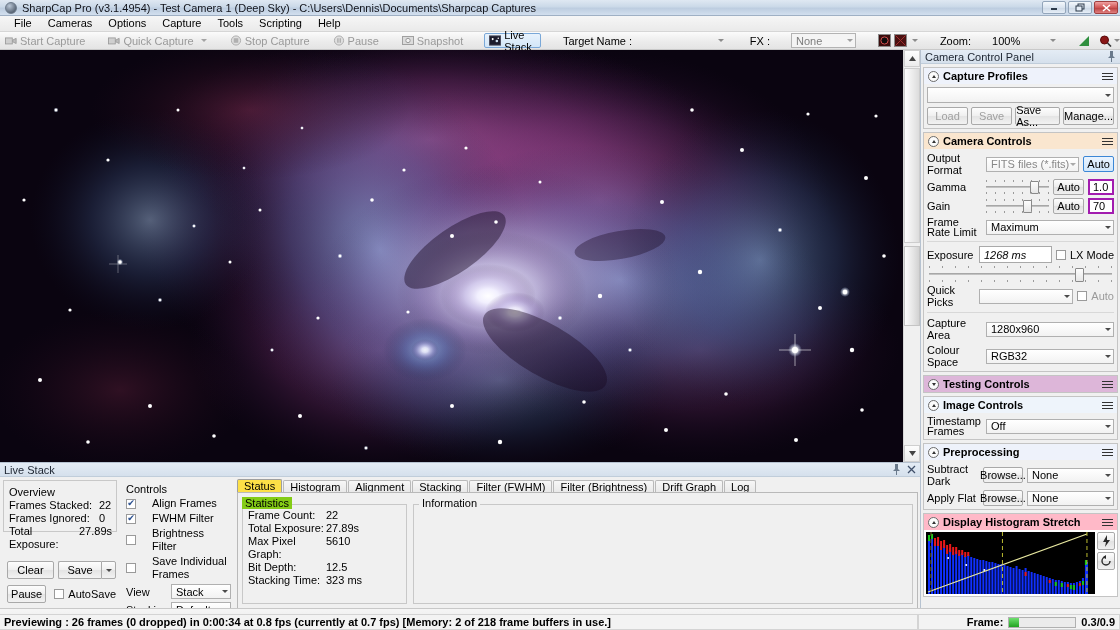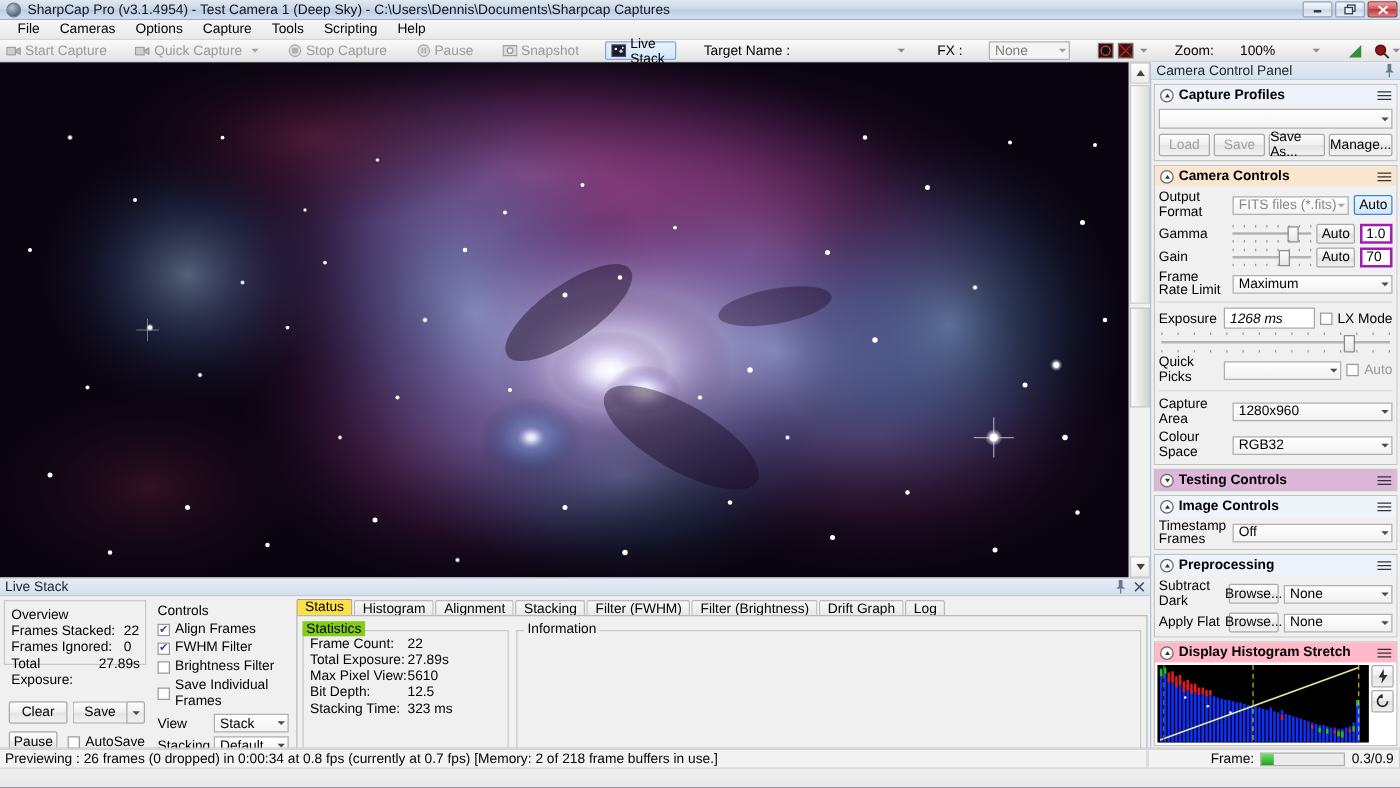--- a/index.html
+++ b/index.html
@@ -107,21 +107,21 @@
     background:linear-gradient(to bottom,#fdfdfd,#f0f0f0 48%,#e4e4e4 52%,#f2f2f2);
     font-size:11px; display:flex; align-items:center; justify-content:center;
     height:18px; cursor:default;
   }
   .split { display:flex; }
   .split .btn:first-child { border-top-right-radius:0;border-bottom-right-radius:0;border-right:none; }
   .split .btn:last-child { border-top-left-radius:0;border-bottom-left-radius:0; width:15px; }
   .chk { width:10px; height:10px; border:1px solid #9a9a9a; background:#fff; flex:none;
          display:flex;align-items:center;justify-content:center; }
   .chk.on::after { content:"✔"; font-size:9px; line-height:9px; color:#2a4f8f; }
-  .chkrow { display:flex; align-items:center; gap:4px; font-size:11px; line-height:13px; margin-bottom:2px; }
+  .chkrow { display:flex; align-items:center; gap:16px; font-size:11px; line-height:13px; margin-bottom:2px; }
 
   .ls-ctrl { width:115px; padding:6px 4px 4px 6px; position:relative; }
   .selrow { display:flex; align-items:center; gap:5px; margin-top:3px; }
   .sel {
     height:15px; border:1px solid #b0b0b0;
     background:linear-gradient(to bottom,#ffffff,#f2f2f2);
     display:flex; align-items:center; justify-content:space-between;
     padding:0 2px 0 4px; font-size:11px;
   }
 
@@ -133,23 +133,23 @@
     border:1px solid #b9b9b9; border-bottom:none; margin-right:1px;
     background:linear-gradient(to bottom,#f7f7f7,#e6e6e6);
     border-top-left-radius:2px; border-top-right-radius:2px;
   }
   .tab.active { background:#fde047; height:15px; border-color:#9f9f9f; }
   .tabpane { position:absolute; left:2px; right:2px; top:15px; bottom:2px;
              border:1px solid #b9b9b9; background:#f0f0f0; display:flex; padding:6px 4px 4px 4px; gap:6px; }
 
   
   .statusbar {
-    position:absolute; left:0; bottom:0; width:1120px; height:32px;
+    position:absolute; left:0; bottom:0; width:1120px; height:22px;
     background:linear-gradient(to bottom,#f5f5f5,#e8e8e8);
-    border-top:1px solid #c8c8c8; display:flex; align-items:flex-start;
+    border-top:1px solid #c8c8c8; display:flex; align-items:flex-end;font-weight:bold;
   }
   .sb-cell { height:16px; border:1px solid #d4d4d4; background:#f3f3f3;
              display:flex; align-items:center; padding:0 4px; font-size:11px; }
 
   
   .rp {
     position:absolute; right:0; top:50px; width:200px; height:562px;
     background:#f0f0f0; border-left:1px solid #b6c2d0;
   }
   .rp-hdr { height:14px; background:linear-gradient(to bottom,#e4ecf5,#d5e0ec);
@@ -590,21 +590,21 @@
             <div style="position:relative;z-index:1;padding:10px 0 0 6px">
               <div class="kv">
                   <span class="k" style="width:78px">Frame Count:</span>
                   <span>22</span>
                 </div>
               <div class="kv">
                   <span class="k" style="width:78px">Total Exposure:</span>
                   <span>27.89s</span>
                 </div>
               <div class="kv">
-                  <span class="k" style="width:78px">Max Pixel View:</span>
+                  <span class="k" style="width:78px">Max Pixel Graph:</span>
                   <span>5610</span>
                 </div>
               <div class="kv">
                   <span class="k" style="width:78px">Bit Depth:</span>
                   <span>12.5</span>
                 </div>
               <div class="kv">
                   <span class="k" style="width:78px">Stacking Time:</span>
                   <span>323 ms</span>
                 </div>

